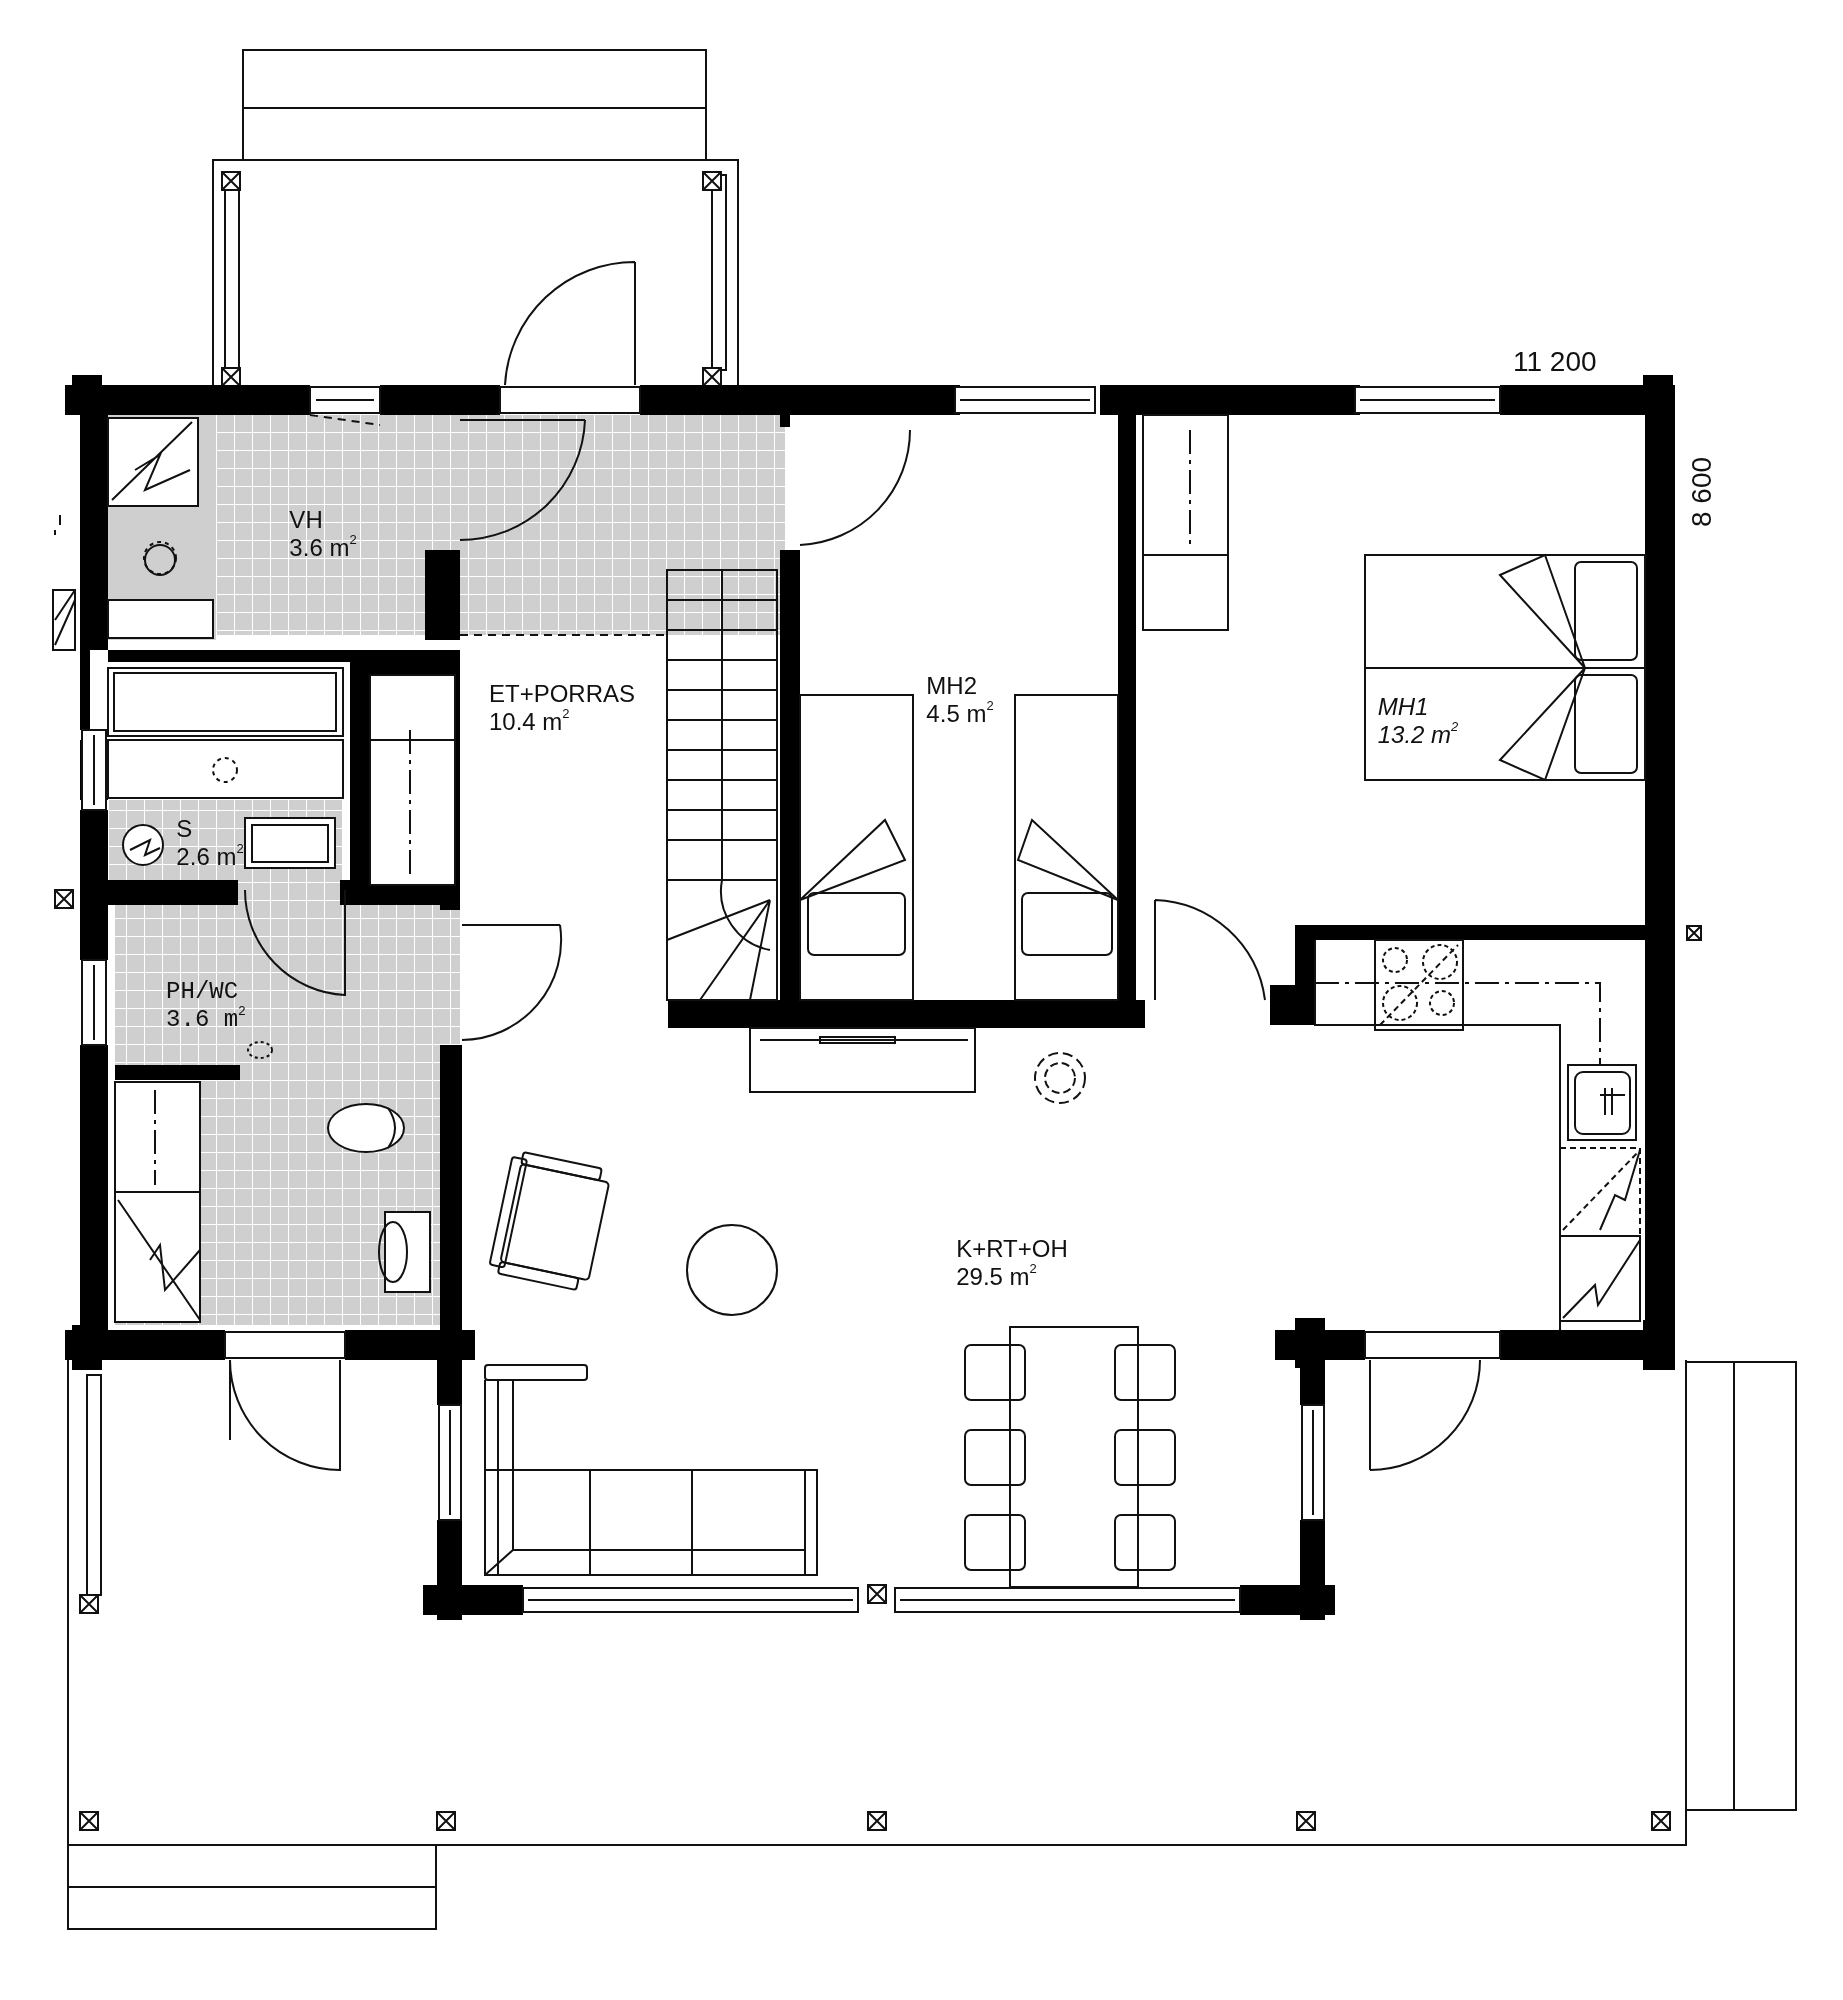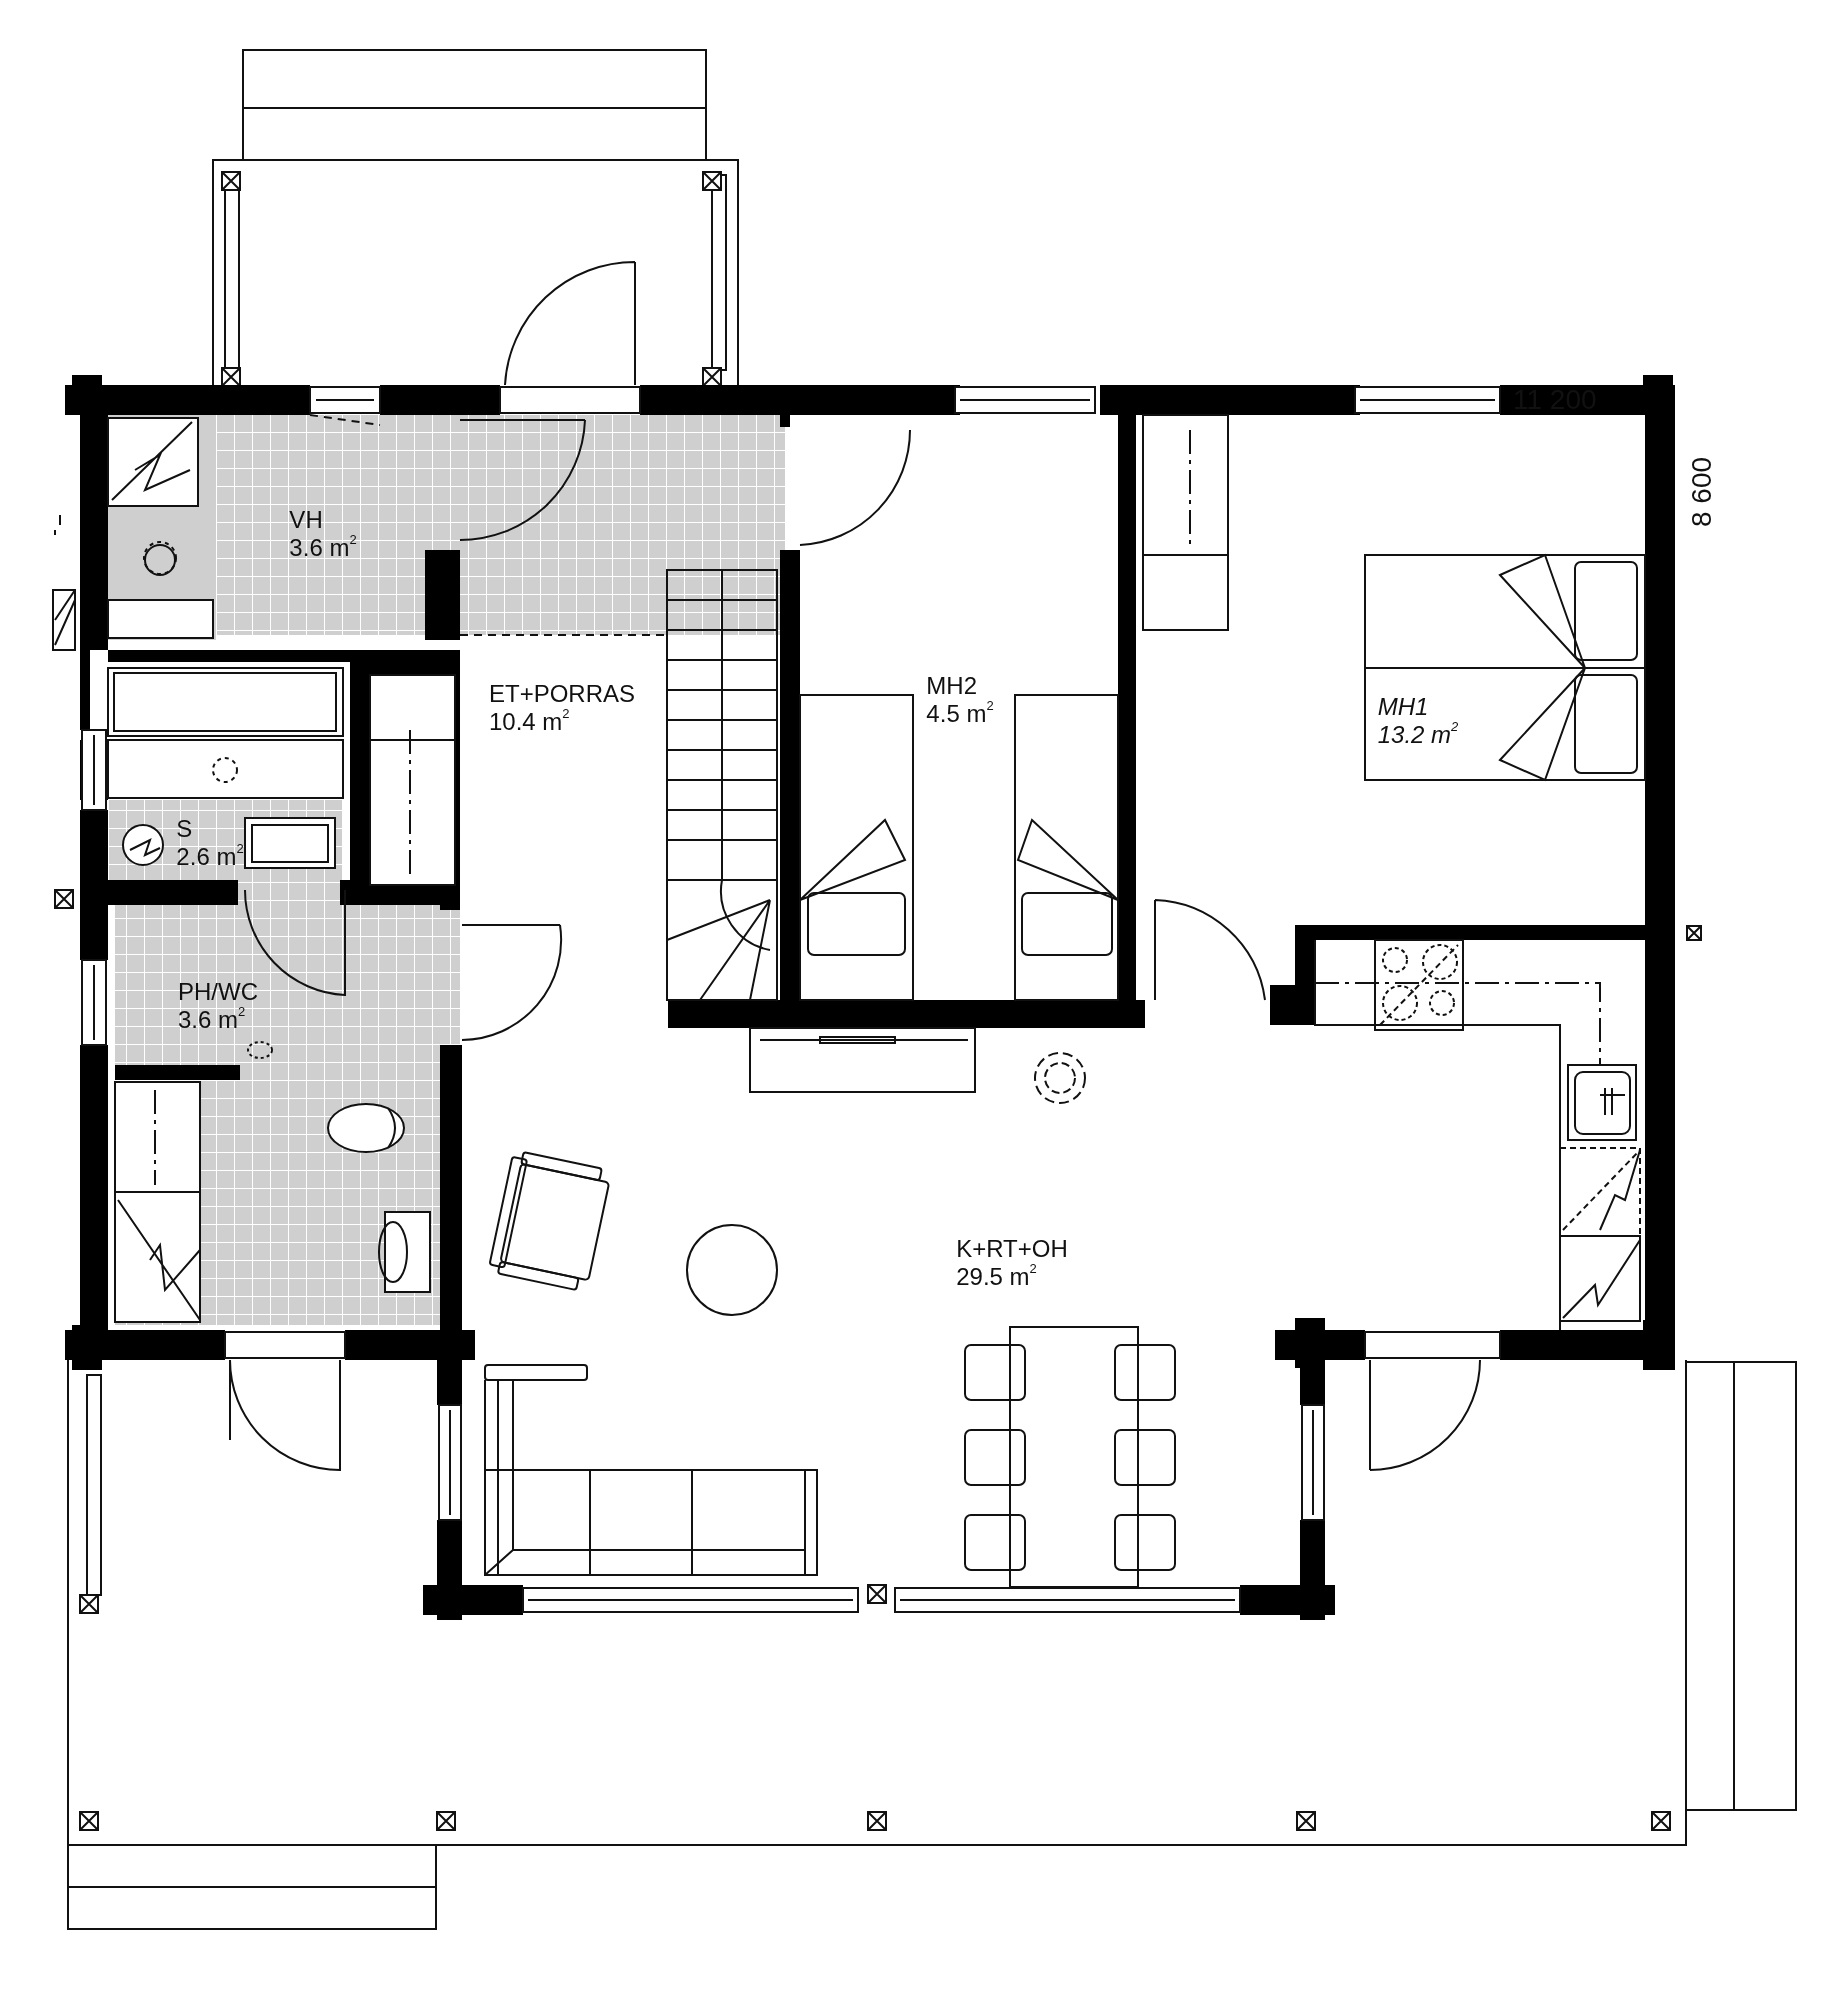--- a/index.html
+++ b/index.html
@@ -309,23 +309,23 @@
   <div><span>4.5 m</span><sup>2</sup></div>
 </div>
 <div class="lbl" style="left:1418px;top:693px;font-style:italic;">
   <div>MH1</div>
   <div><span>13.2 m</span><sup>2</sup></div>
 </div>
 <div class="lbl" style="left:210px;top:815px;">
   <div>S</div>
   <div><span>2.6 m</span><sup>2</sup></div>
 </div>
-<div class="lbl" style="left:218px;top:978px;">
+<div class="lbl" style="left:206px;top:978px;font-family:Liberation Mono, monospace;">
   <div>PH/WC</div>
   <div><span>3.6 m</span><sup>2</sup></div>
 </div>
 <div class="lbl" style="left:1012px;top:1235px;">
   <div>K+RT+OH</div>
   <div><span>29.5 m</span><sup>2</sup></div>
 </div>
 
-<div class="dim" style="left:1513px;top:346px;margin-top:38px;">11 200</div>
+<div class="dim" style="left:1513px;top:346px;">11 200</div>
 <div class="dim v" style="left:1686px;top:527px;">8 600</div>
 
 </body></html>

